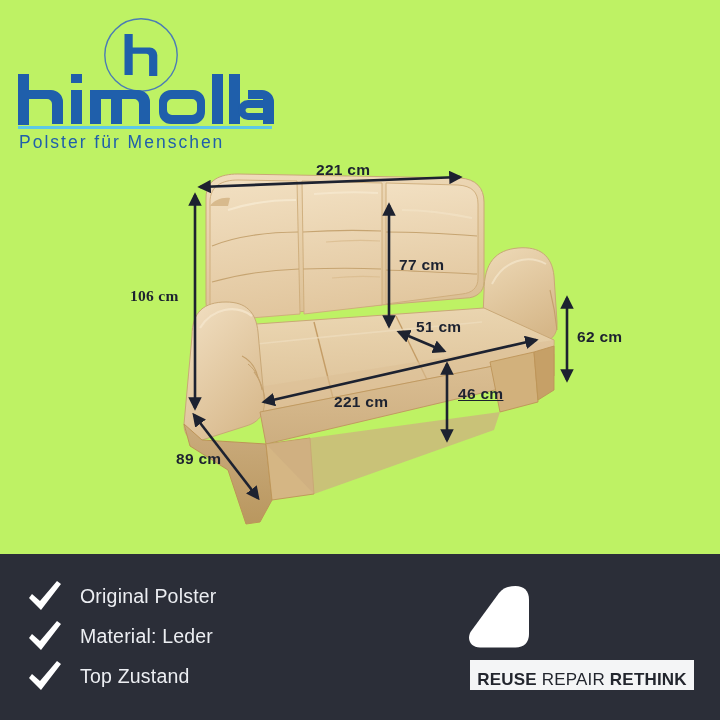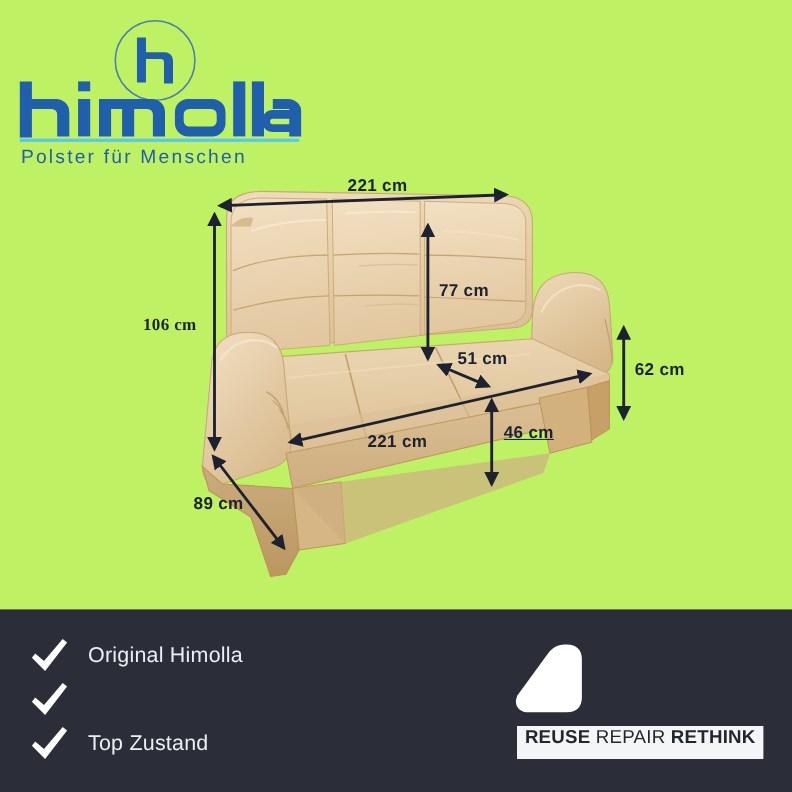--- a/index.html
+++ b/index.html
@@ -117,21 +117,21 @@
     color: #ffffff;
     letter-spacing: -1px;
     line-height: 52px;
   }
   #revive-claim {
     position: absolute;
     left: 8px; top: 76px;
     width: 224px; height: 30px;
     background: #f4f5f6;
     display: flex;
-    align-items: flex-start;
+    align-items: flex-end;
     justify-content: center;
   }
   #revive-claim span {
     font-size: 17px;
     color: #23262e;
     letter-spacing: 0.2px;
     white-space: nowrap;
   }
   .claim-bold { font-weight: bold; }
   .claim-light { font-weight: 400; }
@@ -336,27 +336,28 @@
   </div>
 
   <div id="info-bar">
 
     <div id="feature-list">
 
       <div class="feature-row">
         <svg class="check-icon" viewBox="0 0 38 34">
           <path d="M3 19 L6 15 L14 22 L31 2 L35 5 L15 31 Z" fill="#ffffff"></path>
         </svg>
-        <span class="feature-text">Original Himolla</span>
+        <span class="feature-text">Original Polster</span>
       </div>
 
       <div class="feature-row">
         <svg class="check-icon" viewBox="0 0 38 34">
           <path d="M3 19 L6 15 L14 22 L31 2 L35 5 L15 31 Z" fill="#ffffff"></path>
         </svg>
+        <span class="feature-text">Material: Leder</span>
       </div>
 
       <div class="feature-row">
         <svg class="check-icon" viewBox="0 0 38 34">
           <path d="M3 19 L6 15 L14 22 L31 2 L35 5 L15 31 Z" fill="#ffffff"></path>
         </svg>
         <span class="feature-text">Top Zustand</span>
       </div>
 
     </div>

